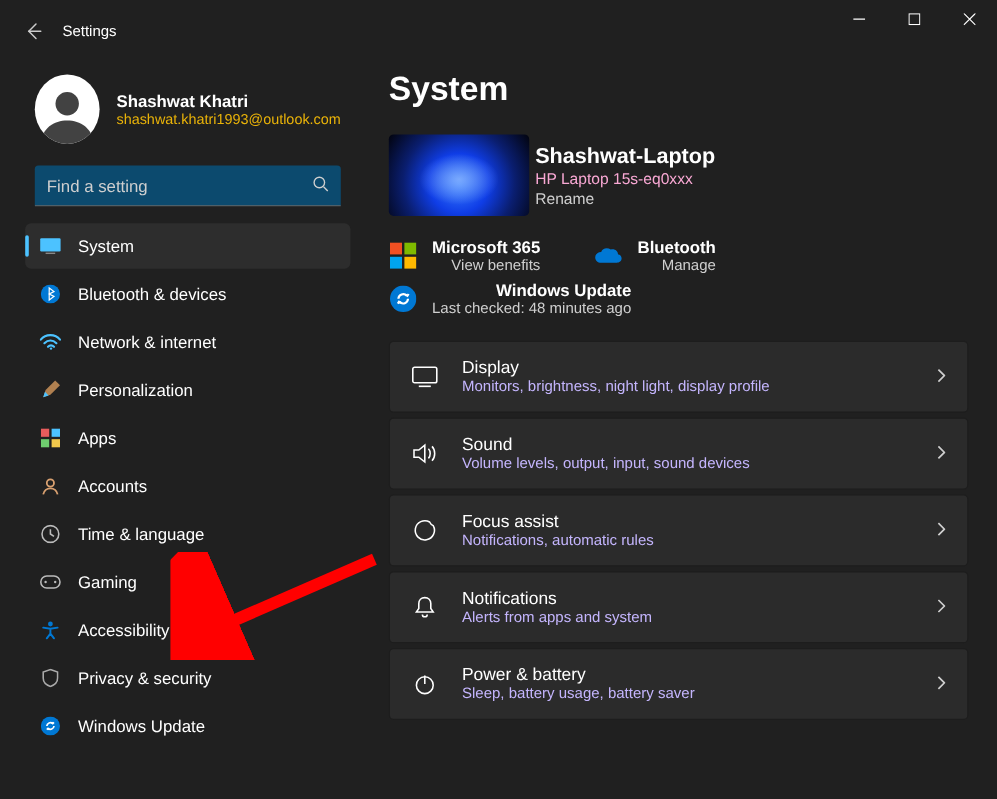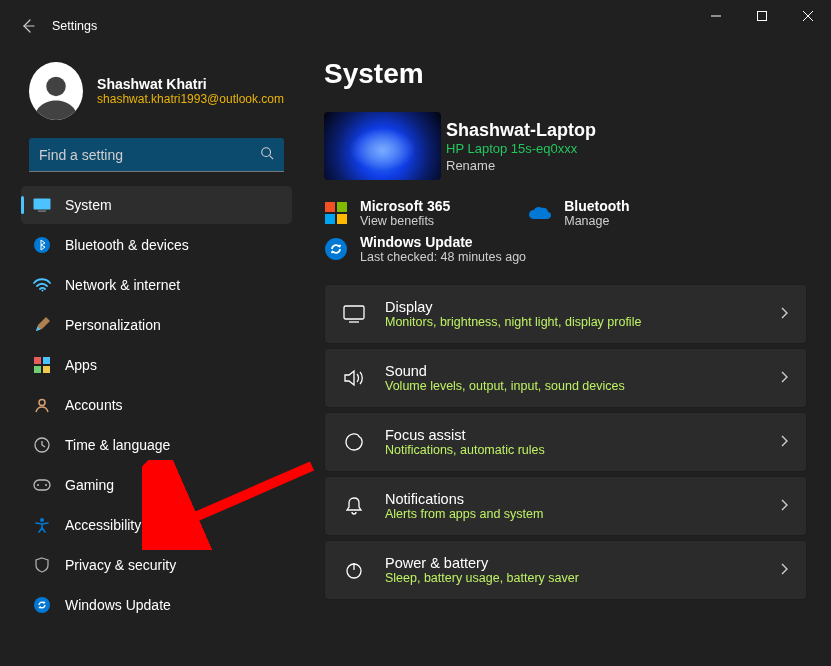--- a/index.html
+++ b/index.html
@@ -108,27 +108,28 @@
     width:117px; height:68px; border-radius:4px;
     background: radial-gradient(circle at 50% 60%, #3a7fff 0%, #0f3de6 35%, #0a1e70 65%, #02030c 100%);
     position:relative;
     overflow:hidden;
   }
   .device .wall::after{
     content:""; position:absolute; inset:0;
     background: radial-gradient(ellipse at 50% 55%, rgba(150,190,255,.7) 0%, transparent 40%);
   }
   .device .dname { font-size:18px; font-weight:600; }
-  .device .dmodel { font-size:13px; color:#22c55e; }
+  .device .dmodel { font-size:13px; color:#f9a8d4; }
   .device .rename { font-size:13px; color:#cfcfcf; margin-top:2px; }
 
   
   .services {
-    display:flex; flex-wrap:wrap; gap: 6px 78px;
+    display:flex; flex-wrap:wrap; gap: 6px 45px;
     margin-bottom: 20px;
+    text-align: right;
   }
   .service {
     display:flex; align-items:center; gap:12px;
   }
   .service .sic { width:24px; height:24px; display:flex; align-items:center; justify-content:center; }
   .service .stitle { font-size:14px; font-weight:600; }
   .service .ssub { font-size:12.5px; color:#cfcfcf; }
 
   
   .cards { display:flex; flex-direction:column; gap:4px; }
@@ -136,21 +137,21 @@
     background:#2b2b2b;
     border:1px solid #1d1d1d;
     border-radius:4px;
     display:flex; align-items:center;
     padding: 14px 18px;
     gap:20px;
   }
   .card .cicon { width:22px; height:22px; display:flex; align-items:center; justify-content:center; color:#fff; }
   .card .ctxt { flex:1; }
   .card .ctitle { font-size:14.5px; }
-  .card .csub { font-size:12.5px; color:#bef264; }
+  .card .csub { font-size:12.5px; color:#c4b5fd; }
   .card .chev { color:#cfcfcf; }
 
   
   .arrow {
     position:absolute;
     left:142px; top:460px;
     pointer-events:none;
   }
 </style>
 </head>

